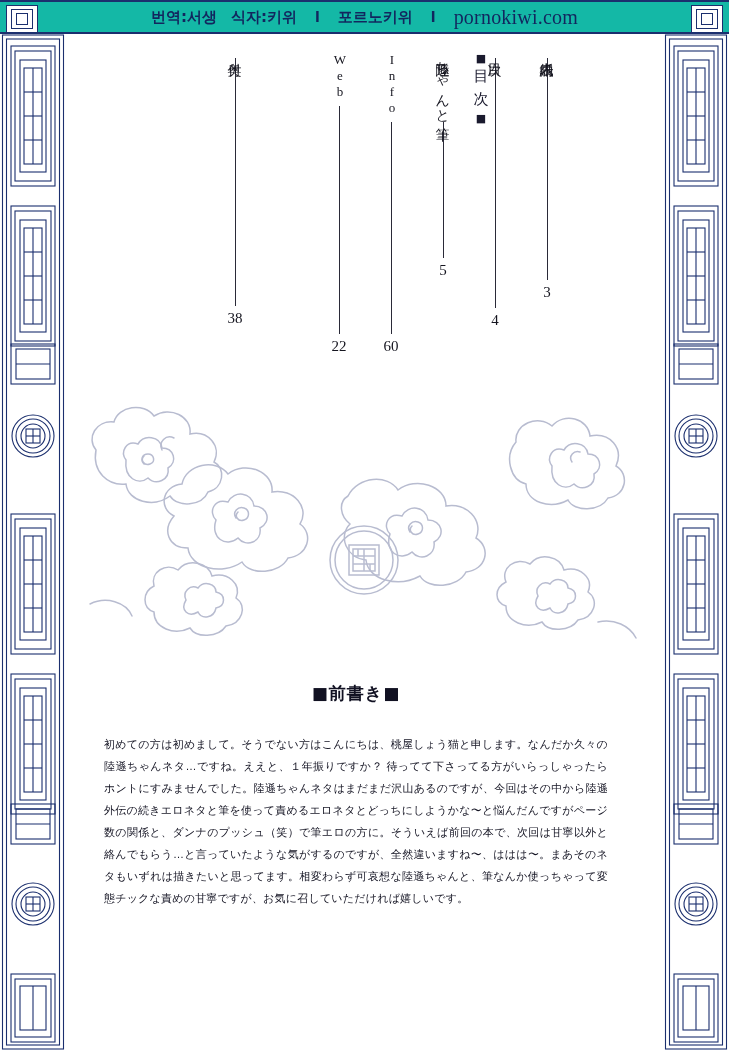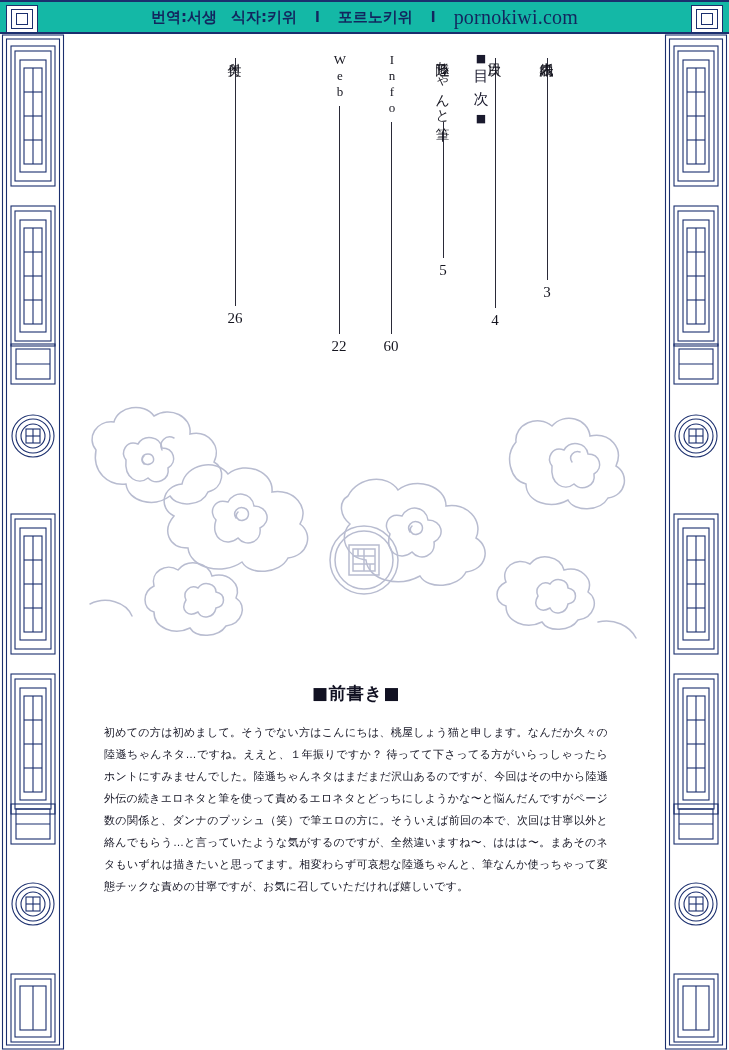--- a/index.html
+++ b/index.html
@@ -168,21 +168,21 @@
     width: 520px;
     z-index: 12;
   }
   #preface .preface-title {
     text-align: center;
     font-family: "DejaVu Sans", sans-serif;
     font-size: 17px;
     font-weight: bold;
     color: #111122;
     letter-spacing: 1px;
-    margin-bottom: 16px;
+    margin-bottom: 28px;
   }
   #preface .preface-body {
     font-family: Liberation Sans, sans-serif;
     font-size: 11px;
     line-height: 2.0;
     color: #141423;
     text-align: justify;
     text-justify: inter-character;
     padding: 0 8px;
     letter-spacing: 0.2px;
@@ -406,21 +406,21 @@
   <div class="toc-entry" style="right:310px;">
     <span class="label latin">Web</span>
     <span class="rule" style="height:228px;"></span>
     <span class="page">22</span>
   </div>
 
 
   <div class="toc-entry" style="right:414px;">
     <span class="label">奥付</span>
     <span class="rule" style="height:248px;"></span>
-    <span class="page">26</span>
+    <span class="page">38</span>
   </div>
 </div>
 
 <div id="cloud-art">
   <svg width="597" height="280" viewBox="0 0 597 280" xmlns="http://www.w3.org/2000/svg">
     <g stroke="#b8bcd0" fill="none" stroke-width="1.5" stroke-linecap="round">
 
       <path d="M30,60 C20,48 30,30 48,32 C52,16 78,12 88,26 C104,16 126,26 124,44
                C142,40 156,56 148,72 C160,78 158,98 142,102 C136,116 112,118 104,106
                C88,118 62,112 60,94 C42,96 26,82 30,60 Z"></path>

